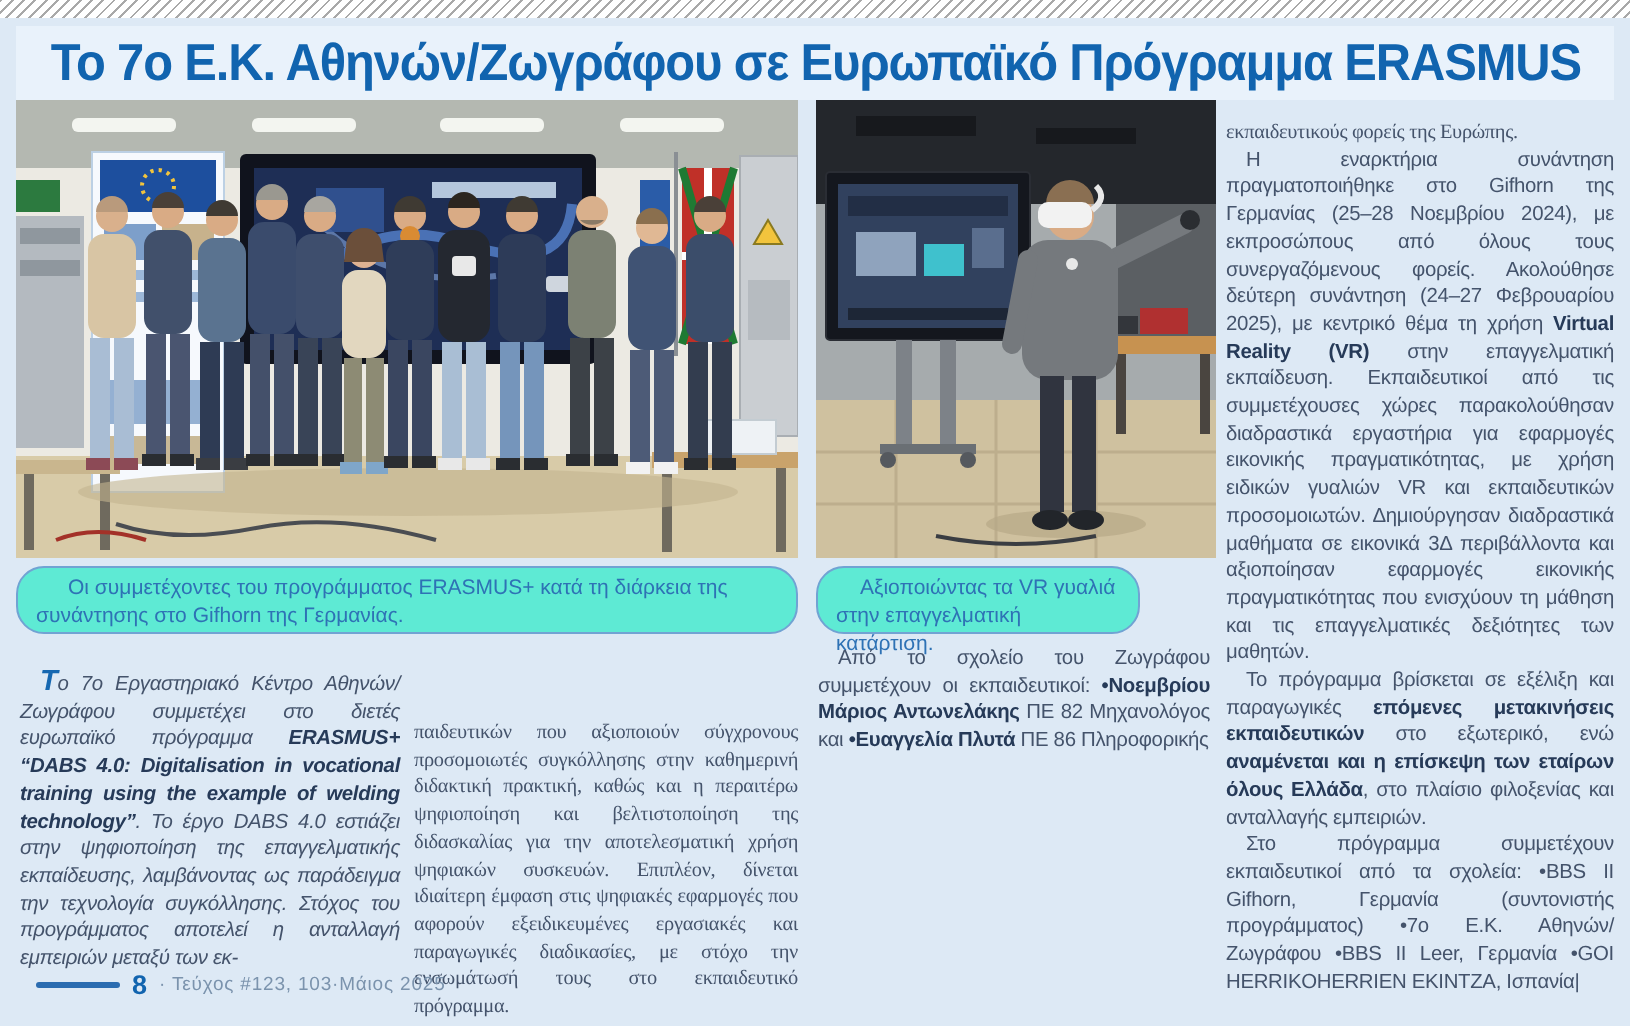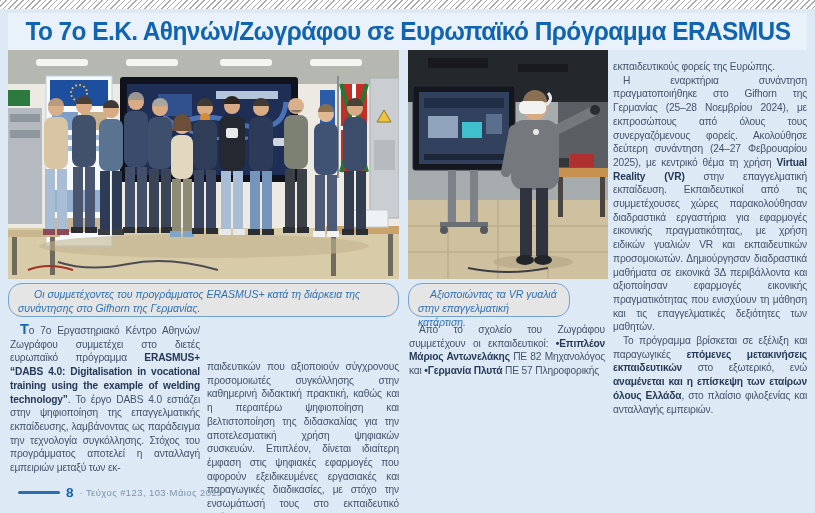--- a/index.html
+++ b/index.html
@@ -9,31 +9,31 @@
   .hatch{position:absolute;top:0;left:0;width:815px;height:9px;
          background:repeating-linear-gradient(135deg,#a9a9a9 0 1px,#ffffff 1px 4px);}
   .title-band{position:absolute;left:8px;top:13px;width:799px;height:37px;background:#e9f2fb;
               display:flex;align-items:center;justify-content:center;}
   .title{font-weight:bold;font-size:26px;color:#1164af;letter-spacing:-0.6px;
          transform:scaleX(.94);white-space:nowrap;}
   .photo{position:absolute;top:50px;display:block;}
   #photo1{left:8px;width:391px;height:229px;}
   #photo2{left:408px;width:200px;height:229px;}
   .caption{position:absolute;top:283px;border:1.5px solid #71a3d3;border-radius:14px;
-           background:#e5e5e5;color:#2e72b5;font-style:italic;font-size:10.5px;
+           background:#5eead4;color:#2e72b5;font-size:10.5px;
            line-height:1.32;padding:4px 9px;box-sizing:border-box;}
   #cap1{left:8px;width:391px;text-indent:16px;height:34px;}
   #cap2{left:408px;width:162px;text-indent:12px;height:34px;}
   .col{position:absolute;font-size:10.2px;line-height:13.7px;color:#44536b;
        text-align:justify;letter-spacing:-0.15px;}
   .col p{margin:0;text-indent:10px;}
-  .col p.noindent{text-indent:0;}
+  .col p.noindent{text-indent:0;font-family:Liberation Serif, serif;}
   .b{font-weight:bold;color:#263a58;}
   .dropcap{color:#1668b1;font-size:14.5px;font-weight:bold;line-height:1;}
-  #col1{left:10px;top:322px;width:190px;}
+  #col1{left:10px;top:334px;width:190px;font-style:italic;}
   #col2{left:207px;top:323px;width:192px;margin-top:37px;}
   #col3{left:409px;top:323px;width:196px;}
   #col4{left:613px;top:60px;width:194px;}
   .footer{position:absolute;left:18px;top:485px;display:flex;align-items:center;gap:6px;}
   .footer-rule{width:42px;height:3px;background:#2b6cb0;border-radius:2px;}
   .footer-num{color:#1164af;font-weight:bold;font-size:13.5px;}
   .footer-issue{color:#7b93ad;font-size:9.5px;letter-spacing:.4px;}
 </style>
 </head>
 <body>
@@ -295,27 +295,28 @@
 
   <div id="col1" class="col">
     <p><span class="dropcap">Τ</span><span><span>ο 7ο Εργαστηριακό Κέντρο Αθηνών/Ζωγράφου συμμετέχει στο διετές ευρωπαϊκό πρόγραμμα </span><span class="b">ERASMUS+ “DABS 4.0: Digitalisation in vocational training using the example of welding technology”</span><span>. Το έργο DABS 4.0 εστιάζει στην ψηφιοποίηση της επαγγελματικής εκπαίδευσης, λαμβάνοντας ως παράδειγμα την τεχνολογία συγκόλλησης. Στόχος του προγράμματος αποτελεί η ανταλλαγή εμπειριών μεταξύ των εκ-</span></span></p>
   </div>
 
   <div id="col2" class="col">
     <p class="noindent"><span>παιδευτικών που αξιοποιούν σύγχρονους προσομοιωτές συγκόλλησης στην καθημερινή διδακτική πρακτική, καθώς και η περαιτέρω ψηφιοποίηση και βελτιστοποίηση της διδασκαλίας για την αποτελεσματική χρήση ψηφιακών συσκευών. Επιπλέον, δίνεται ιδιαίτερη έμφαση στις ψηφιακές εφαρμογές που αφορούν εξειδικευμένες εργασιακές και παραγωγικές διαδικασίες, με στόχο την ενσωμάτωσή τους στο εκπαιδευτικό πρόγραμμα.</span></p>
   </div>
 
   <div id="col3" class="col">
-    <p><span>Από το σχολείο του Ζωγράφου συμμετέχουν οι εκπαιδευτικοί: </span><span class="b">•Επιπλέον Μάριος Αντωνελάκης</span><span> ΠΕ 82 Μηχανολόγος και </span><span class="b">•Γερμανία Πλυτά</span><span> ΠΕ 57 Πληροφορικής</span></p>
+    <p><span>Από το σχολείο του Ζωγράφου συμμετέχουν οι εκπαιδευτικοί: </span><span class="b">•Νοεμβρίου Μάριος Αντωνελάκης</span><span> ΠΕ 82 Μηχανολόγος και </span><span class="b">•Ευαγγελία Πλυτά</span><span> ΠΕ 86 Πληροφορικής</span></p>
   </div>
 
   <div id="col4" class="col">
     <p class="noindent"><span>εκπαιδευτικούς φορείς της Ευρώπης.</span></p>
     <p><span>Η εναρκτήρια συνάντηση πραγματοποιήθηκε στο Gifhorn της Γερμανίας (25–28 Νοεμβρίου 2024), με εκπροσώπους από όλους τους συνεργαζόμενους φορείς. Ακολούθησε δεύτερη συνάντηση (24–27 Φεβρουαρίου 2025), με κεντρικό θέμα τη χρήση </span><span class="b">Virtual Reality (VR)</span><span> στην επαγγελματική εκπαίδευση. Εκπαιδευτικοί από τις συμμετέχουσες χώρες παρακολούθησαν διαδραστικά εργαστήρια για εφαρμογές εικονικής πραγματικότητας, με χρήση ειδικών γυαλιών VR και εκπαιδευτικών προσομοιωτών. Δημιούργησαν διαδραστικά μαθήματα σε εικονικά 3Δ περιβάλλοντα και αξιοποίησαν εφαρμογές εικονικής πραγματικότητας που ενισχύουν τη μάθηση και τις επαγγελματικές δεξιότητες των μαθητών.</span></p>
     <p><span>Το πρόγραμμα βρίσκεται σε εξέλιξη και παραγωγικές </span><span class="b">επόμενες μετακινήσεις εκπαιδευτικών</span><span> στο εξωτερικό, ενώ </span><span class="b">αναμένεται και η επίσκεψη των εταίρων όλους Ελλάδα</span><span>, στο πλαίσιο φιλοξενίας και ανταλλαγής εμπειριών.</span></p>
+    <p><span>Στο πρόγραμμα συμμετέχουν εκπαιδευτικοί από τα σχολεία: •BBS II Gifhorn, Γερμανία (συντονιστής προγράμματος) •7ο Ε.Κ. Αθηνών/Ζωγράφου •BBS II Leer, Γερμανία •GOI HERRIKOHERRIEN EKINTZA, Ισπανία|</span></p>
   </div>
 
   <div class="footer">
     <div class="footer-rule"></div>
     <span class="footer-num">8</span>
     <span class="footer-issue">· Τεύχος #123, 103·Μάιος 2025</span>
   </div>
 </div>
 
 </body></html>

